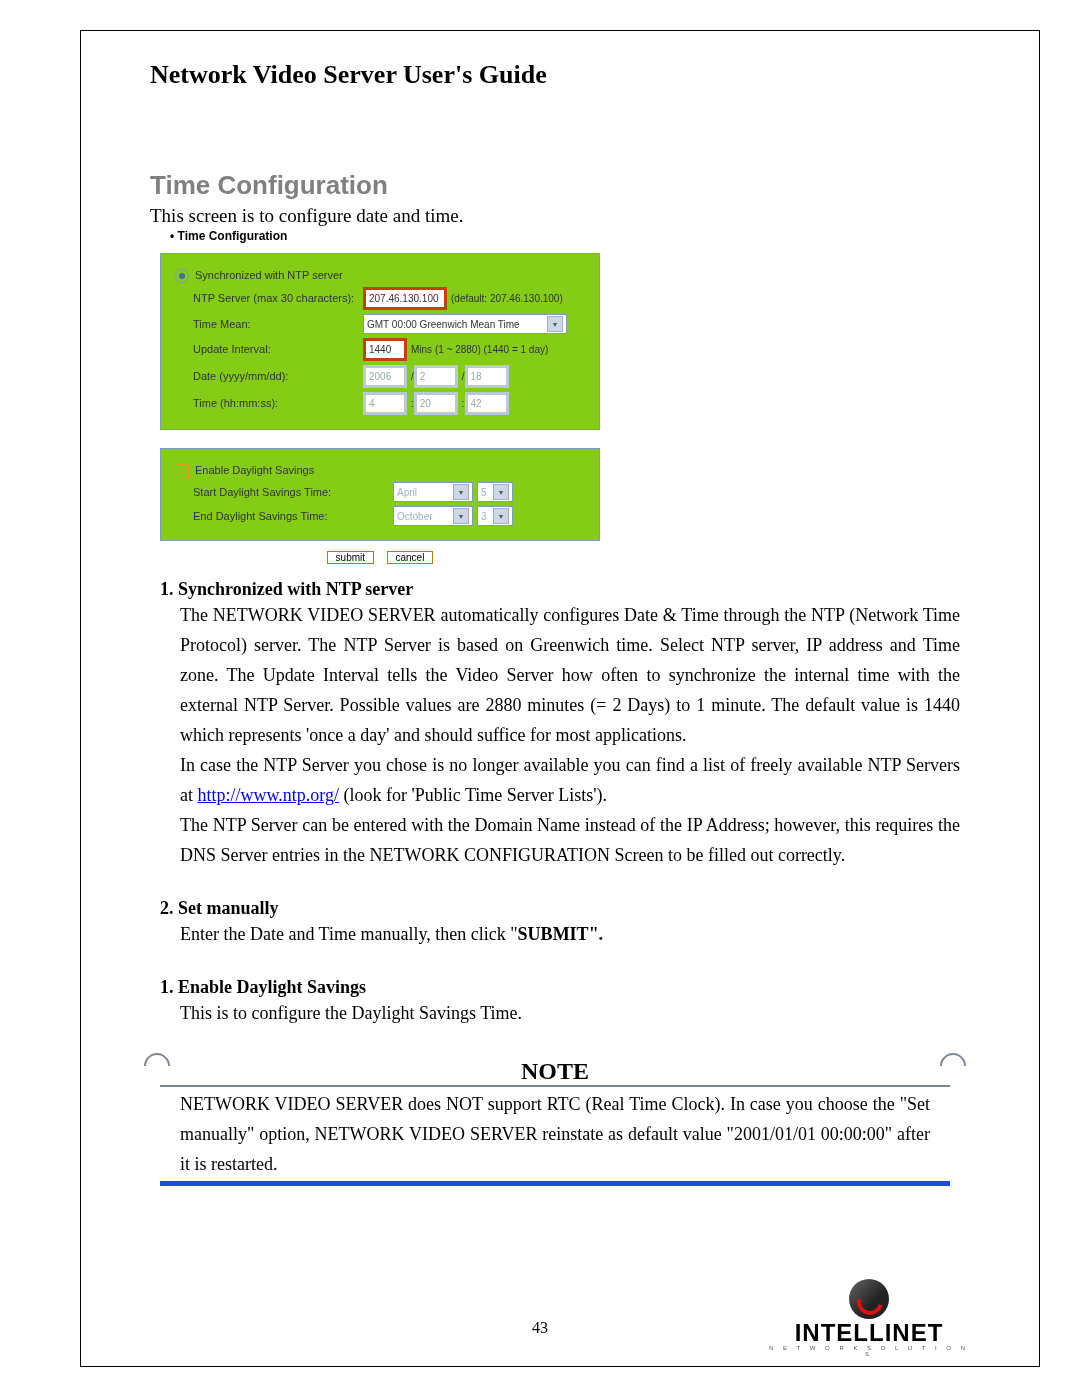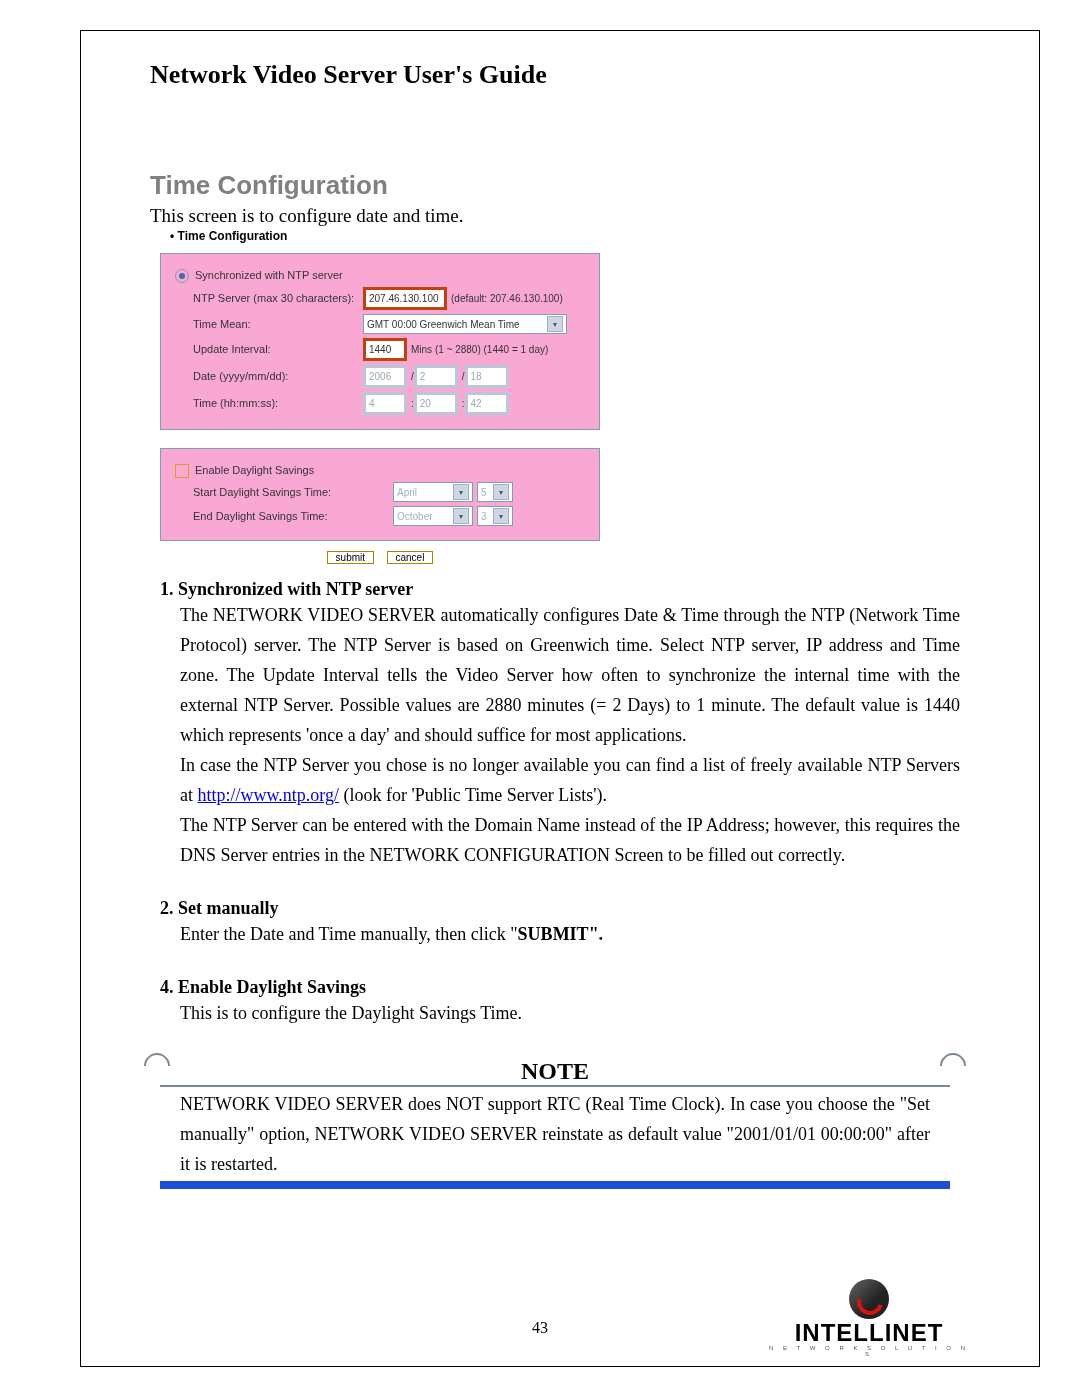--- a/index.html
+++ b/index.html
@@ -5,21 +5,21 @@
   html,body{margin:0;padding:0;background:#fff;font-family:"Times New Roman",Times,serif;color:#000;}
   .sheet{width:1080px;height:1397px;box-sizing:border-box;position:relative;}
   .page-border{position:absolute;left:80px;top:30px;right:40px;bottom:30px;border:1px solid #000;}
   .content{position:absolute;left:150px;top:60px;right:120px;bottom:120px;}
   .doc-title{font-family:"Times New Roman",serif;font-size:26px;font-weight:bold;}
   .section-heading{font-family:Arial,Helvetica,sans-serif;font-size:26px;font-weight:bold;color:#808080;margin-top:80px;}
   .intro{font-size:19px;margin-top:4px;}
   .cap-label{font-family:Verdana,sans-serif;font-size:12px;font-weight:bold;margin-left:20px;margin-top:2px;}
   
   .panel-wrap{margin-top:10px;margin-left:10px;width:440px;}
-  .panel{border:1px solid #7e9db9;background:#f9a8d4;font-family:Verdana,Arial,sans-serif;font-size:11px;color:#333;}
+  .panel{border:1px solid #7e9db9;background:#84cc16;font-family:Verdana,Arial,sans-serif;font-size:11px;color:#333;}
   .panel-inner{padding:10px 14px;}
   .row{display:flex;align-items:center;margin:4px 0;line-height:15px;}
   .radio{width:12px;height:12px;border:1px solid #7e9db9;border-radius:50%;display:flex;align-items:center;justify-content:center;margin-right:6px;flex:0 0 12px;}
   .radio.checked::after{content:"";width:6px;height:6px;border-radius:50%;background:#3b6ea5;}
   .chk{width:12px;height:12px;border:1px solid #d4a017;margin-right:6px;flex:0 0 12px;}
   .lbl{flex:0 0 170px;padding-left:18px;}
   .field{border:3px solid #c2410c;background:#fff;font-family:Liberation Sans, sans-serif;font-size:10px;padding:1px 3px;min-width:32px;display:inline-block;}
   .field.dis{color:#9aa;border-color:#b8c8d8;}
   .sel{border:1px solid #7e9db9;background:#fff;font-family:Verdana,sans-serif;font-size:10px;padding:1px 3px;display:inline-flex;align-items:center;justify-content:space-between;}
   .sel .v{flex:1 1 auto;white-space:nowrap;overflow:hidden;}
@@ -29,21 +29,21 @@
   .btn{display:inline-block;border:1px solid #b08000;background:#fff;color:#000;font-size:10px;padding:0 8px;margin:0 4px;cursor:pointer;}
   
   
   .item-heading{font-size:18px;font-weight:bold;margin-top:14px;}
   .item-body{font-size:18px;line-height:30px;text-align:justify;margin-left:30px;margin-right:0;}
   a.link{color:#0000ee;text-decoration:underline;}
   
   
   .note-wrap{position:relative;margin-top:30px;}
   .note-title{text-align:center;font-size:24px;font-weight:bold;}
-  .note-box{border-top:2px solid #7a8896;border-bottom:8px solid #1d4ed8;padding:2px 20px;margin:0 10px;}
+  .note-box{border-top:2px solid #7a8896;border-bottom:5px solid #1d4ed8;padding:2px 20px;margin:0 10px;}
   .note-body{font-size:18px;line-height:30px;text-align:justify;}
   .spiral{width:22px;height:22px;border:2px solid #7a8896;border-radius:50%;position:absolute;top:-5px;}
   .spiral.left{left:-6px;border-right-color:transparent;border-bottom-color:transparent;transform:rotate(45deg);}
   .spiral.right{right:-6px;border-left-color:transparent;border-bottom-color:transparent;transform:rotate(-45deg);}
   
   .page-num{position:absolute;left:0;right:0;bottom:60px;text-align:center;font-size:16px;}
   
   .logo{position:absolute;right:106px;bottom:40px;width:210px;text-align:center;font-family:Arial,sans-serif;}
   .logo-mark{width:40px;height:40px;border-radius:50%;margin:0 auto;position:relative;background:linear-gradient(135deg,#666 0%,#222 60%);}
   .logo-mark::after{content:"";position:absolute;left:8px;top:10px;width:18px;height:18px;border:4px solid #d11;border-top-color:transparent;border-right-color:transparent;border-radius:50%;transform:rotate(-30deg);}
@@ -148,21 +148,21 @@
     <div class="item-body">
       <span>In case the NTP Server you chose is no longer available you can find a list of freely available NTP Servers at </span><a class="link">http://www.ntp.org/</a><span> (look for 'Public Time Server Lists').</span>
     </div>
     <div class="item-body">The NTP Server can be entered with the Domain Name instead of the IP Address; however, this requires the DNS Server entries in the NETWORK CONFIGURATION Screen to be filled out correctly.</div>
 
     <div class="item-heading" style="margin-left:10px;margin-top:28px">2. Set manually</div>
     <div class="item-body" style="text-align:left">
       <span>Enter the Date and Time manually, then click "</span><b>SUBMIT".</b>
     </div>
 
-    <div class="item-heading" style="margin-left:10px;margin-top:28px">4. Enable Daylight Savings</div>
+    <div class="item-heading" style="margin-left:10px;margin-top:28px">1. Enable Daylight Savings</div>
     <div class="item-body" style="text-align:left">This is to configure the Daylight Savings Time.</div>
 
     <div class="note-wrap">
       <div class="spiral left"></div>
       <div class="spiral right"></div>
       <div class="note-title">NOTE</div>
       <div class="note-box">
         <div class="note-body">NETWORK VIDEO SERVER does NOT support RTC (Real Time Clock). In case you choose the "Set manually" option, NETWORK VIDEO SERVER reinstate as default value "2001/01/01 00:00:00" after it is restarted.</div>
       </div>
     </div>

